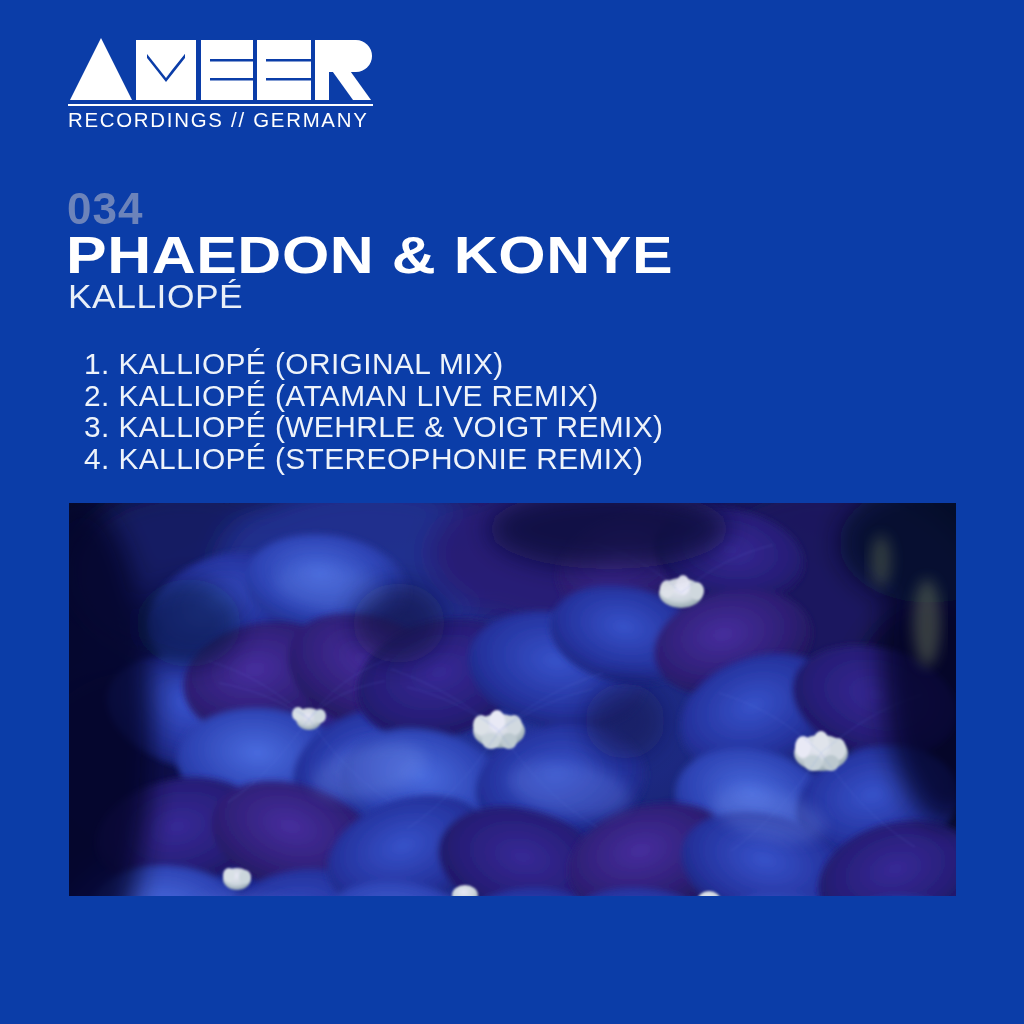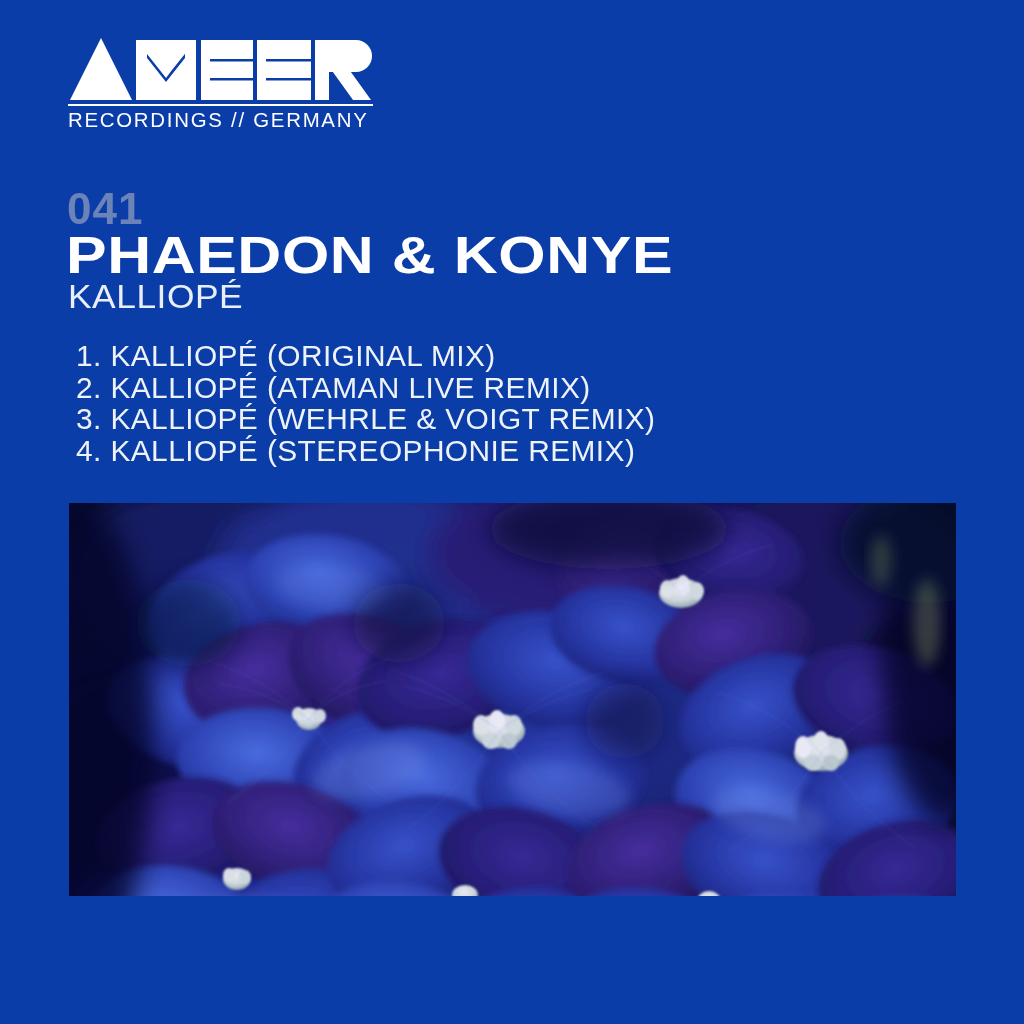--- a/index.html
+++ b/index.html
@@ -95,21 +95,21 @@
     transform: scaleX(1.04);
     transform-origin: left top;
   }
 
   
   #tracklist {
     position: absolute;
     left: 68px;
     top: 334px;
     list-style: none;
-    margin: 8px;
+    margin: 16px;
     padding: 0;
   }
   #tracklist li {
     color: #eef3fa;
     font-size: 29px;
     line-height: 28.5px;
     font-weight: 400;
     letter-spacing: 0.4px;
     white-space: nowrap;
     transform: scaleX(1.03);
@@ -165,21 +165,21 @@
 
         <rect x="247" y="8" width="14" height="60" fill="#ffffff"></rect>
         <path d="M247,8 H288 A16,16 0 0 1 288,40 H247 Z" fill="#ffffff"></path>
         <polygon points="262,36 280,36 303,68 285,68" fill="#ffffff"></polygon>
       </svg>
     </div>
   </div>
   <div id="logo-rule"></div>
   <div id="logo-sub">RECORDINGS // GERMANY</div>
 
-  <div id="catalog-no">041</div>
+  <div id="catalog-no">034</div>
 
   <div id="artist-name">PHAEDON &amp; KONYE</div>
 
   <div id="release-title">KALLIOPÉ</div>
 
   <ul id="tracklist">
     <li>1. KALLIOPÉ (ORIGINAL MIX)</li>
     <li>2. KALLIOPÉ (ATAMAN LIVE REMIX)</li>
     <li>3. KALLIOPÉ (WEHRLE &amp; VOIGT REMIX)</li>
     <li>4. KALLIOPÉ (STEREOPHONIE REMIX)</li>

